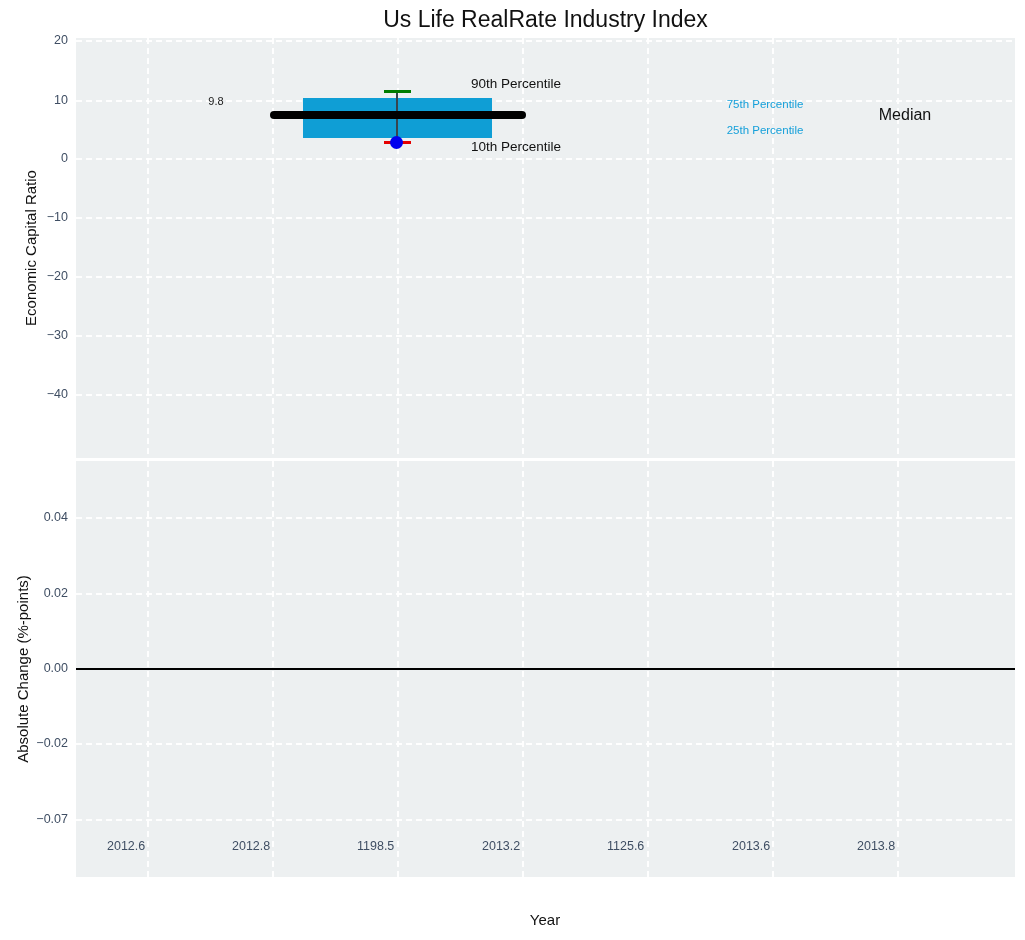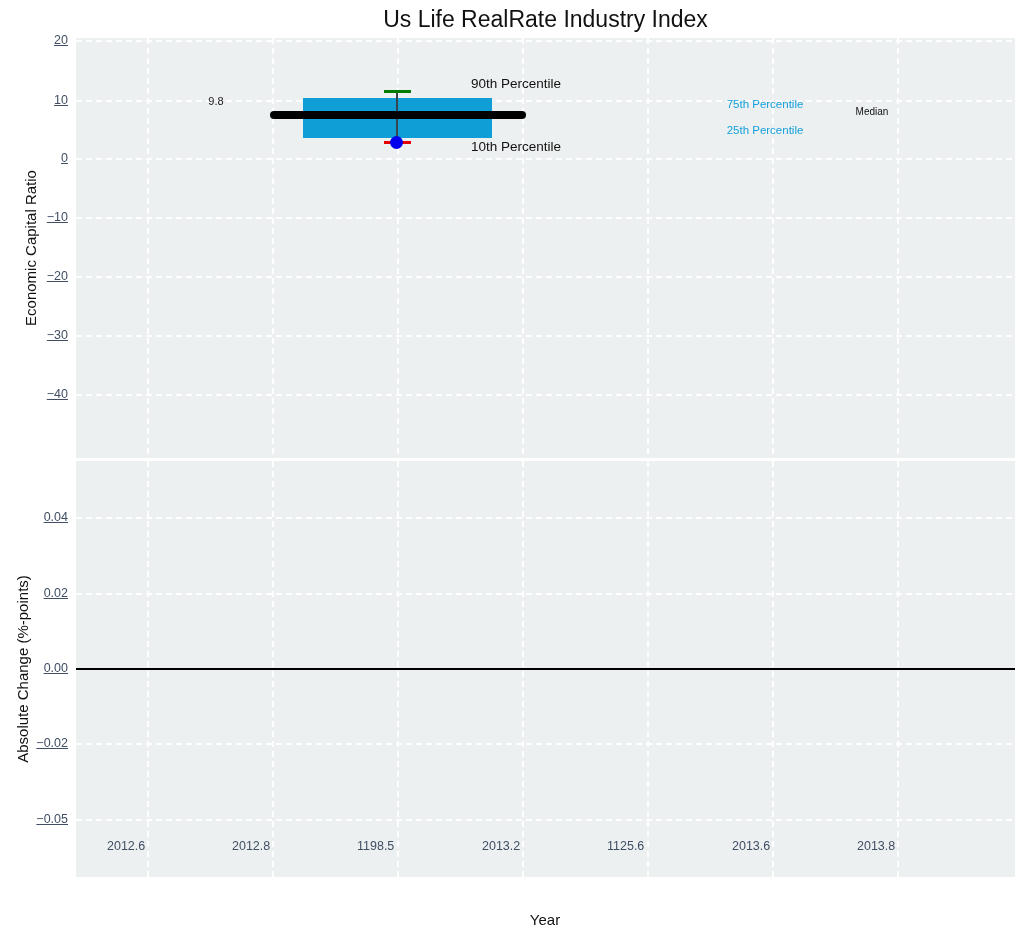--- a/index.html
+++ b/index.html
@@ -12,21 +12,21 @@
     font-size:23px;color:#111111;
   }
   .axes{position:absolute;left:76px;width:939px;background:#edf0f1;}
   .axes-top{top:38px;height:420px;}
   .axes-bottom{top:461px;height:416px;}
   .hgrid{position:absolute;left:0;right:0;height:1.5px;
     background:repeating-linear-gradient(90deg,rgba(255,255,255,.95) 0 6px,transparent 6px 10px);}
   .vgrid{position:absolute;top:0;bottom:0;width:1.5px;
     background:repeating-linear-gradient(180deg,rgba(255,255,255,.95) 0 6px,transparent 6px 10px);}
   .tick{position:absolute;font-size:12.5px;color:#3f4e63;line-height:16px;}
-  .ytick{left:0;width:68px;text-align:right;text-decoration:underline;}
+  .ytick{left:0;width:68px;text-align:right;}
   .xtick{width:80px;text-align:left;top:838px;}
   .axis-label{position:absolute;font-size:15px;color:#111111;white-space:nowrap;}
   .ylabel{transform:translate(-50%,-50%) rotate(-90deg);}
   .annot{position:absolute;text-align:center;white-space:nowrap;}
   .median-line{position:absolute;background:#000;border-radius:4px;}
   .box{position:absolute;background:#0f9ed5;}
   .whisker{position:absolute;background:#36454f;}
   .cap{position:absolute;height:3px;}
   .marker{position:absolute;width:13px;height:13px;border-radius:50%;background:#0000ee;}
   .zero-line{position:absolute;left:0;right:0;height:2px;background:#000;}
@@ -69,21 +69,21 @@
     <div class="median-line" style="left:194px;top:73px;width:256px;height:8px;"></div>
     <div class="cap" style="left:308px;top:52px;width:27px;background:#007d00;"></div>
     <div class="cap" style="left:308px;top:103px;width:27px;background:#e50000;"></div>
     <div class="marker" style="left:314px;top:98px;"></div>
 
     <div class="annot" style="left:120px;top:57px;width:40px;font-size:11px;color:#1a1a1a;">9.8</div>
     <div class="annot" style="left:370px;top:38px;width:140px;font-size:13.5px;color:#111;">90th Percentile</div>
     <div class="annot" style="left:370px;top:101px;width:140px;font-size:13.5px;color:#111;">10th Percentile</div>
     <div class="annot" style="left:619px;top:60px;width:140px;font-size:11.5px;color:#16a0da;">75th Percentile</div>
     <div class="annot" style="left:619px;top:86px;width:140px;font-size:11.5px;color:#16a0da;">25th Percentile</div>
-    <div class="annot" style="left:736px;top:68px;width:120px;font-size:10px;color:#111;">Median</div>
+    <div class="annot" style="left:769px;top:68px;width:120px;font-size:16px;color:#111;">Median</div>
 
   </div>
 
   <div class="axes axes-bottom">
     <div>
       <div class="hgrid" style="top:56px"></div>
       <div class="hgrid" style="top:132px"></div>
       <div class="hgrid" style="top:207px"></div>
       <div class="hgrid" style="top:282px"></div>
       <div class="hgrid" style="top:358px"></div>
@@ -103,21 +103,21 @@
   <div class="tick ytick" style="top:150px">0</div>
   <div class="tick ytick" style="top:209px">−10</div>
   <div class="tick ytick" style="top:268px">−20</div>
   <div class="tick ytick" style="top:327px">−30</div>
   <div class="tick ytick" style="top:386px">−40</div>
 
   <div class="tick ytick" style="top:509px">0.04</div>
   <div class="tick ytick" style="top:585px">0.02</div>
   <div class="tick ytick" style="top:660px">0.00</div>
   <div class="tick ytick" style="top:735px">−0.02</div>
-  <div class="tick ytick" style="top:811px">−0.05</div>
+  <div class="tick ytick" style="top:811px">−0.07</div>
 
   <div class="tick xtick" style="left:107px">2012.6</div>
   <div class="tick xtick" style="left:232px">2012.8</div>
   <div class="tick xtick" style="left:357px">1198.5</div>
   <div class="tick xtick" style="left:482px">2013.2</div>
   <div class="tick xtick" style="left:607px">1125.6</div>
   <div class="tick xtick" style="left:732px">2013.6</div>
   <div class="tick xtick" style="left:857px">2013.8</div>
 
   <div class="axis-label" style="left:495px;top:911px;width:100px;text-align:center;">Year</div>

